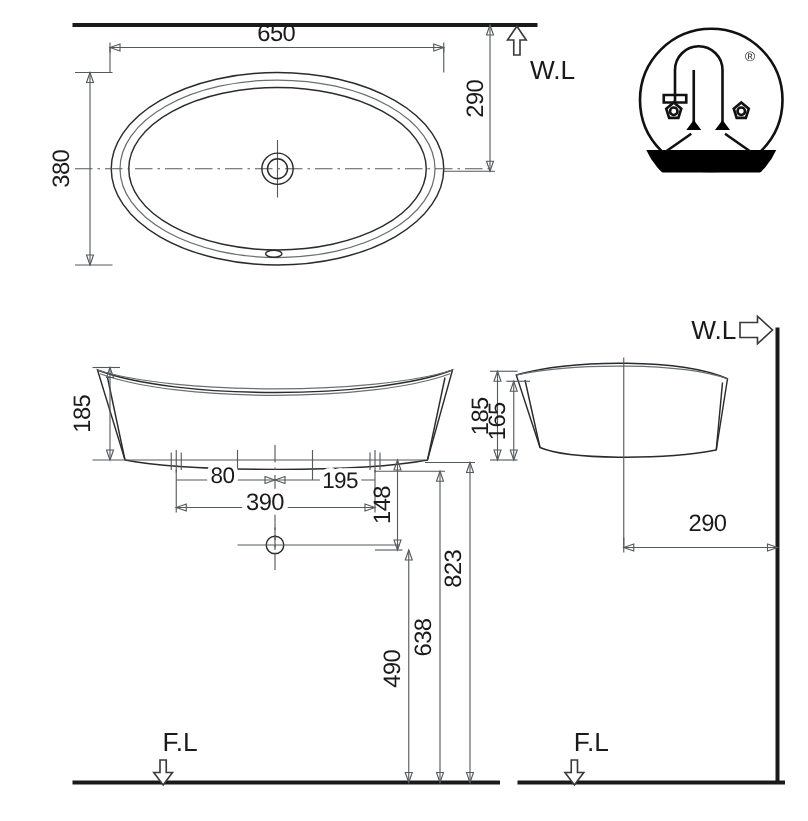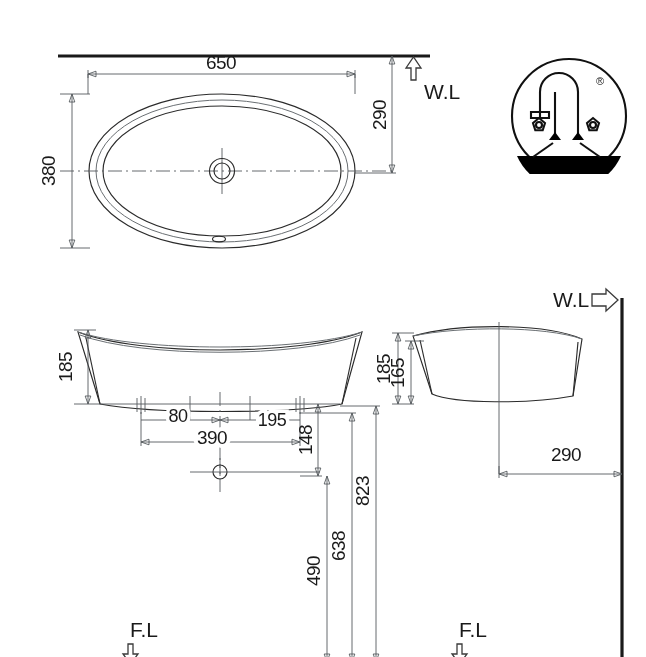--- a/index.html
+++ b/index.html
@@ -13,21 +13,20 @@
     font-family: "Liberation Sans", sans-serif;
     overflow: hidden;
     position: relative;
   }
   #sheet {
     position: absolute;
     left: 0;
     top: 0;
     width: 646px;
     height: 485px;
-    margin-top: 36px;
   }
   svg { display: block; }
   text {
     font-family: "Liberation Sans", sans-serif;
     fill: #1a1a1a;
   }
   .dim-num {
     font-size: 19px;
     letter-spacing: -0.5px;
   }

